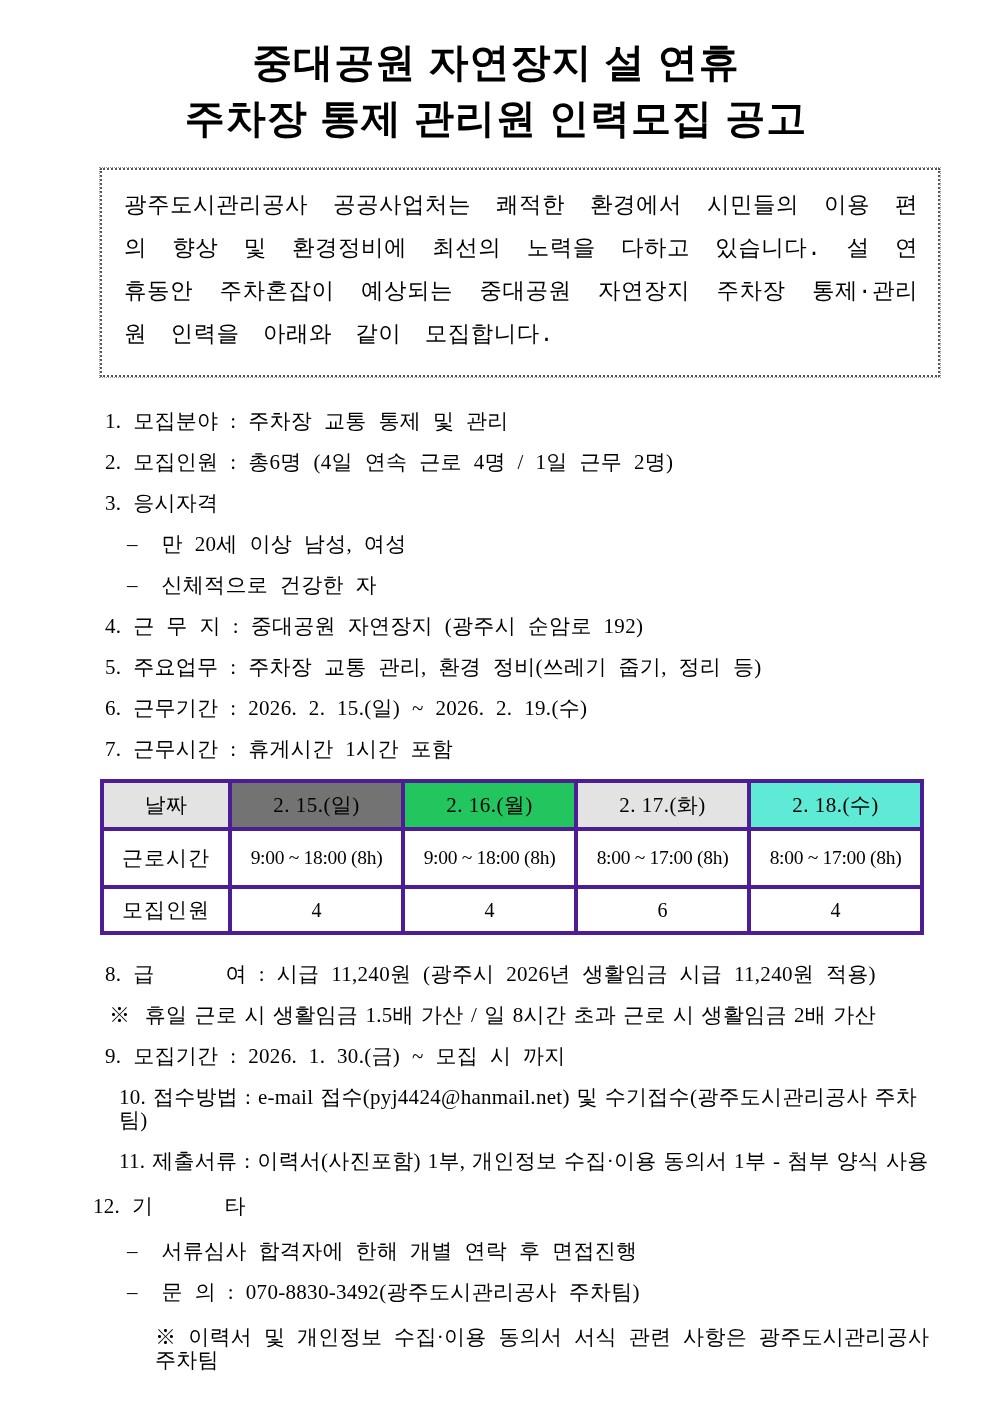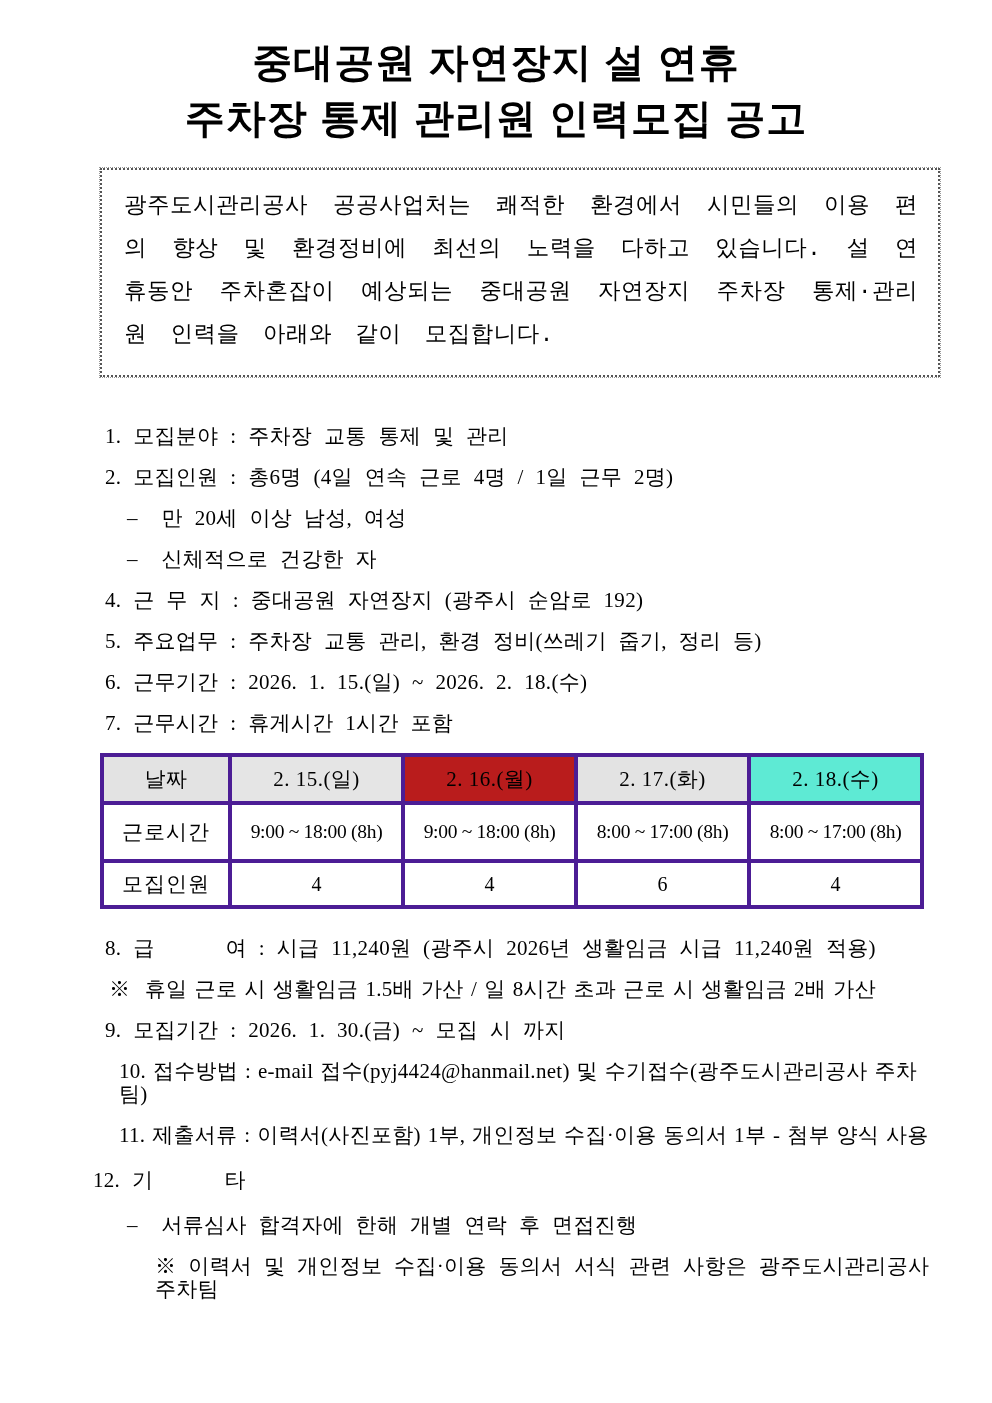--- a/index.html
+++ b/index.html
@@ -44,21 +44,21 @@
     text-align: justify;
     word-spacing: 0.42em;
     letter-spacing: 0.5px;
   }
 
   
   .sec {
     padding-left: 93px;
     padding-right: 58px;
   }
-  .sec-top { margin-top: 48px; }
+  .sec-top { margin-top: 33px; }
   .ln {
     font-size: 21px;
     line-height: 23px;
     margin-bottom: 18px;
     white-space: pre-wrap;
     word-spacing: 0.30em;
     letter-spacing: 0.3px;
   }
   .n1   { padding-left: 12px; }   
   .n2   { padding-left: 0; }      
@@ -113,42 +113,43 @@
     <div>주차장 통제 관리원 인력모집 공고</div>
   </div>
 
   <div class="intro-box">
     <div class="intro-text">광주도시관리공사 공공사업처는 쾌적한 환경에서 시민들의 이용 편의 향상 및 환경정비에 최선의 노력을 다하고 있습니다. 설 연휴동안 주차혼잡이 예상되는 중대공원 자연장지 주차장 통제·관리원 인력을 아래와 같이 모집합니다.</div>
   </div>
 
   <div class="sec sec-top">
     <div class="ln n1">1. 모집분야 : 주차장 교통 통제 및 관리</div>
     <div class="ln n1">2. 모집인원 : 총6명 (4일 연속 근로 4명 / 1일 근무 2명)</div>
+    <div class="ln n1">3. 응시자격</div>
     <div class="ln sub">–  만 20세 이상 남성, 여성</div>
     <div class="ln sub">–  신체적으로 건강한 자</div>
     <div class="ln n1">4. 근 무 지 : 중대공원 자연장지 (광주시 순암로 192)</div>
     <div class="ln n1">5. 주요업무 : 주차장 교통 관리, 환경 정비(쓰레기 줍기, 정리 등)</div>
-    <div class="ln n1">6. 근무기간 : 2026. 1. 15.(일) ~ 2026. 2. 18.(수)</div>
+    <div class="ln n1">6. 근무기간 : 2026. 2. 15.(일) ~ 2026. 2. 19.(수)</div>
     <div class="ln n1">7. 근무시간 : 휴게시간 1시간 포함</div>
   </div>
 
   <div class="tbl-wrap">
     <table class="schedule">
       <colgroup>
         <col class="c-label">
           <col class="c-day">
           <col class="c-day">
           <col class="c-day">
           <col class="c-day">
       </colgroup>
       <tbody>
           <tr class="hd">
         <th style="background: rgb(227, 227, 227);">날짜</th>
-        <th style="background: #e5e5e5;">2. 15.(일)</th>
-        <th style="background: #b91c1c;">2. 16.(월)</th>
+        <th style="background: #737373;">2. 15.(일)</th>
+        <th style="background: #22c55e;">2. 16.(월)</th>
         <th style="background: rgb(227, 227, 227);">2. 17.(화)</th>
         <th style="background: #5eead4;">2. 18.(수)</th>
       </tr>
       <tr class="r-time">
         <td class="lbl">근로시간</td>
         <td>9:00 ~ 18:00 (8h)</td>
         <td>9:00 ~ 18:00 (8h)</td>
         <td>8:00 ~ 17:00 (8h)</td>
         <td>8:00 ~ 17:00 (8h)</td>
       </tr>
@@ -164,16 +165,17 @@
   </div>
 
   <div class="sec">
     <div class="ln n1">8. 급      여 : 시급 11,240원 (광주시 2026년 생활임금 시급 11,240원 적용)</div>
     <div class="ln note8">※  휴일 근로 시 생활임금 1.5배 가산 / 일 8시간 초과 근로 시 생활임금 2배 가산</div>
     <div class="ln n1">9. 모집기간 : 2026. 1. 30.(금) ~ 모집 시 까지</div>
     <div class="ln n2 tight">10. 접수방법 : e-mail 접수(pyj4424@hanmail.net) 및 수기접수(광주도시관리공사 주차팀)</div>
     <div class="ln n2 tight gap-sm">11. 제출서류 : 이력서(사진포함) 1부, 개인정보 수집·이용 동의서 1부 - 첨부 양식 사용</div>
     <div class="ln n2 gap-sm">12. 기      타</div>
     <div class="ln sub">–  서류심사 합격자에 한해 개별 연락 후 면접진행</div>
+    <div class="ln sub gap-sm">–  문 의 : 070-8830-3492(광주도시관리공사 주차팀)</div>
     <div class="ln nf">※ 이력서 및 개인정보 수집·이용 동의서 서식 관련 사항은 광주도시관리공사 주차팀</div>
   </div>
 
 </div>
 
 </body></html>

